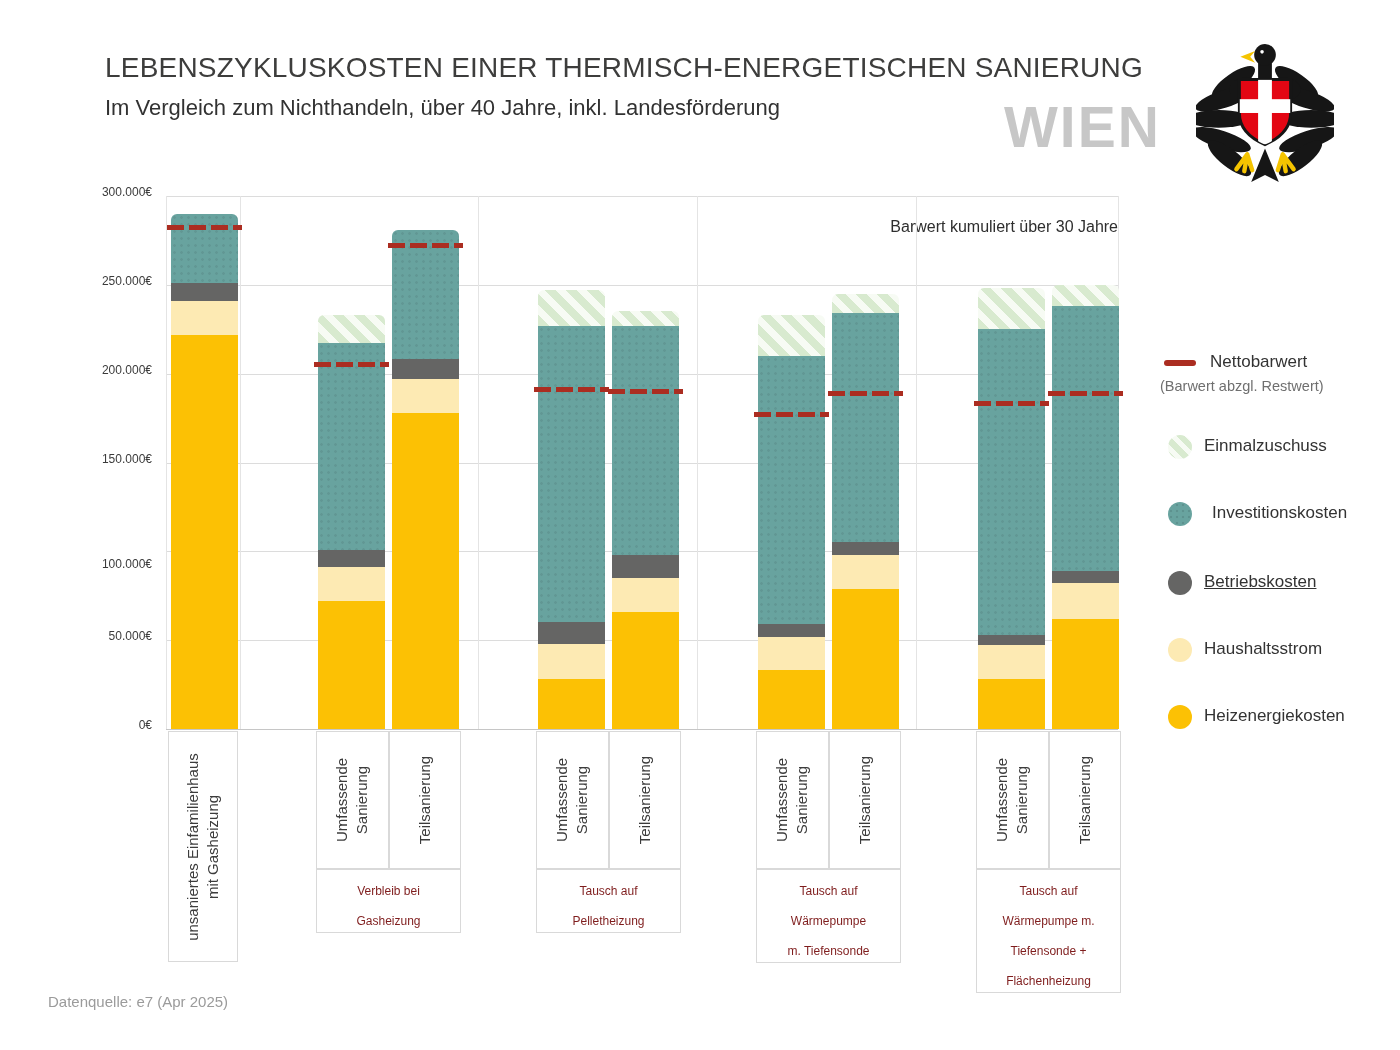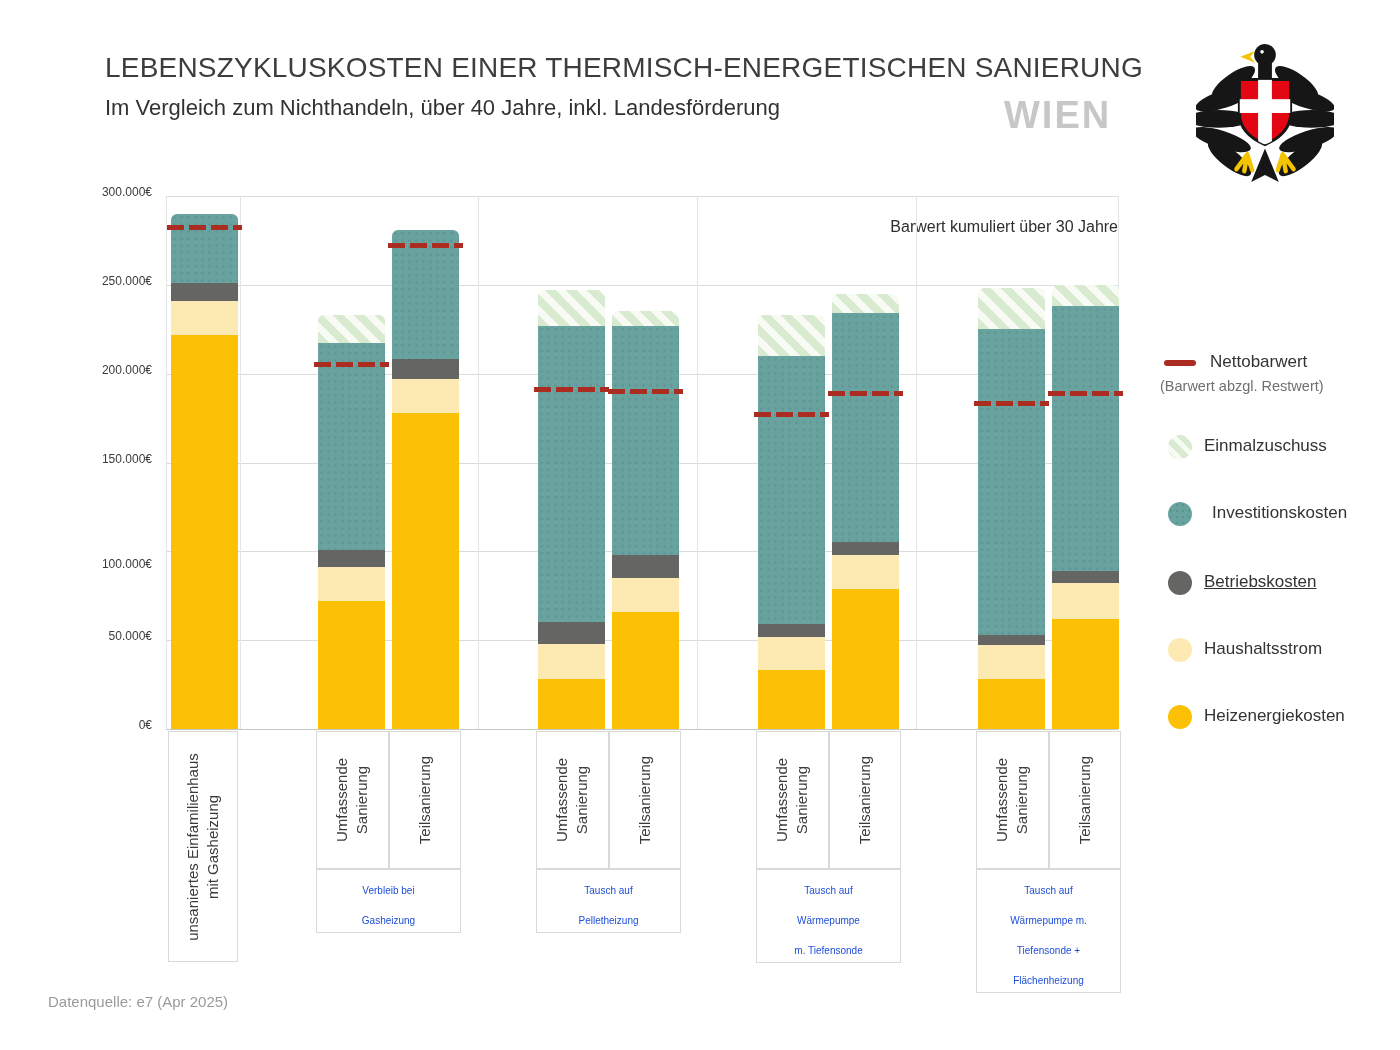--- a/index.html
+++ b/index.html
@@ -1,39 +1,39 @@
 <!DOCTYPE html>
 <html><head>
 <meta charset="utf-8">
 <style>
   html,body{margin:0;padding:0;background:#fff;}
   .page{position:relative;width:1400px;height:1050px;background:#fff;overflow:hidden;
         font-family:"Liberation Sans",sans-serif;}
   .title{position:absolute;left:105px;top:52px;font-size:28px;font-weight:normal;
          color:#3d3d3c;letter-spacing:.2px;white-space:nowrap;}
   .subtitle{position:absolute;left:105px;top:95px;font-size:22px;color:#323232;white-space:nowrap;}
-  .wien{position:absolute;left:1004px;top:94px;font-size:38px;font-weight:bold;
+  .wien{position:absolute;left:1004px;top:94px;font-size:57px;font-weight:bold;
         color:#c7c7c7;letter-spacing:2px;}
   .logo{position:absolute;left:1196px;top:36px;width:138px;height:152px;}
   .footer{position:absolute;left:48px;top:993px;font-size:15px;color:#9b9b9b;}
   #chart{position:absolute;left:0;top:0;width:1400px;height:1050px;}
   .annotation{position:absolute;right:282px;top:218px;font-size:16px;color:#2e2e2e;}
   .gridline{position:absolute;height:1px;background:#dcdcdc;}
   .zeroline{background:#c6c6c6;}
   .vsep{position:absolute;width:1px;background:#e4e4e4;}
   .ylabel{position:absolute;width:100px;text-align:right;font-size:12px;color:#3b3b3b;}
   .seg{position:absolute;}
   .seg-invest{background-image:radial-gradient(rgba(0,0,0,0.07) 1px,transparent 1.6px);
               background-size:7px 7px;}
   .dashline{position:absolute;height:5px;}
   .cell{position:absolute;border:1px solid #d9d9d9;box-sizing:border-box;background:#fff;}
   .rotlab{position:absolute;left:50%;top:50%;transform:translate(-50%,-50%) rotate(-90deg);
           text-align:center;font-size:15px;color:#3c3c3c;line-height:20px;white-space:nowrap;}
-  .grouplab{position:absolute;left:0;right:0;top:6px;text-align:center;font-size:10px;
-            color:#1d4ed8;line-height:30px;}
+  .grouplab{position:absolute;left:0;right:0;top:6px;text-align:center;font-size:12px;
+            color:#7f1d1d;line-height:30px;}
   .lgd-swatch-dash{position:absolute;width:32px;height:6px;border-radius:3px;}
   .lgd-swatch-circle{position:absolute;width:24px;height:24px;border-radius:50%;}
   .lgd-label{position:absolute;font-size:17px;color:#333333;white-space:nowrap;}
   .lgd-sublabel{position:absolute;font-size:14.5px;color:#6f6f6f;white-space:nowrap;}
 </style>
 </head>
 <body>
 
 <div class="page">
   <div class="title">LEBENSZYKLUSKOSTEN EINER THERMISCH-ENERGETISCHEN SANIERUNG</div>

